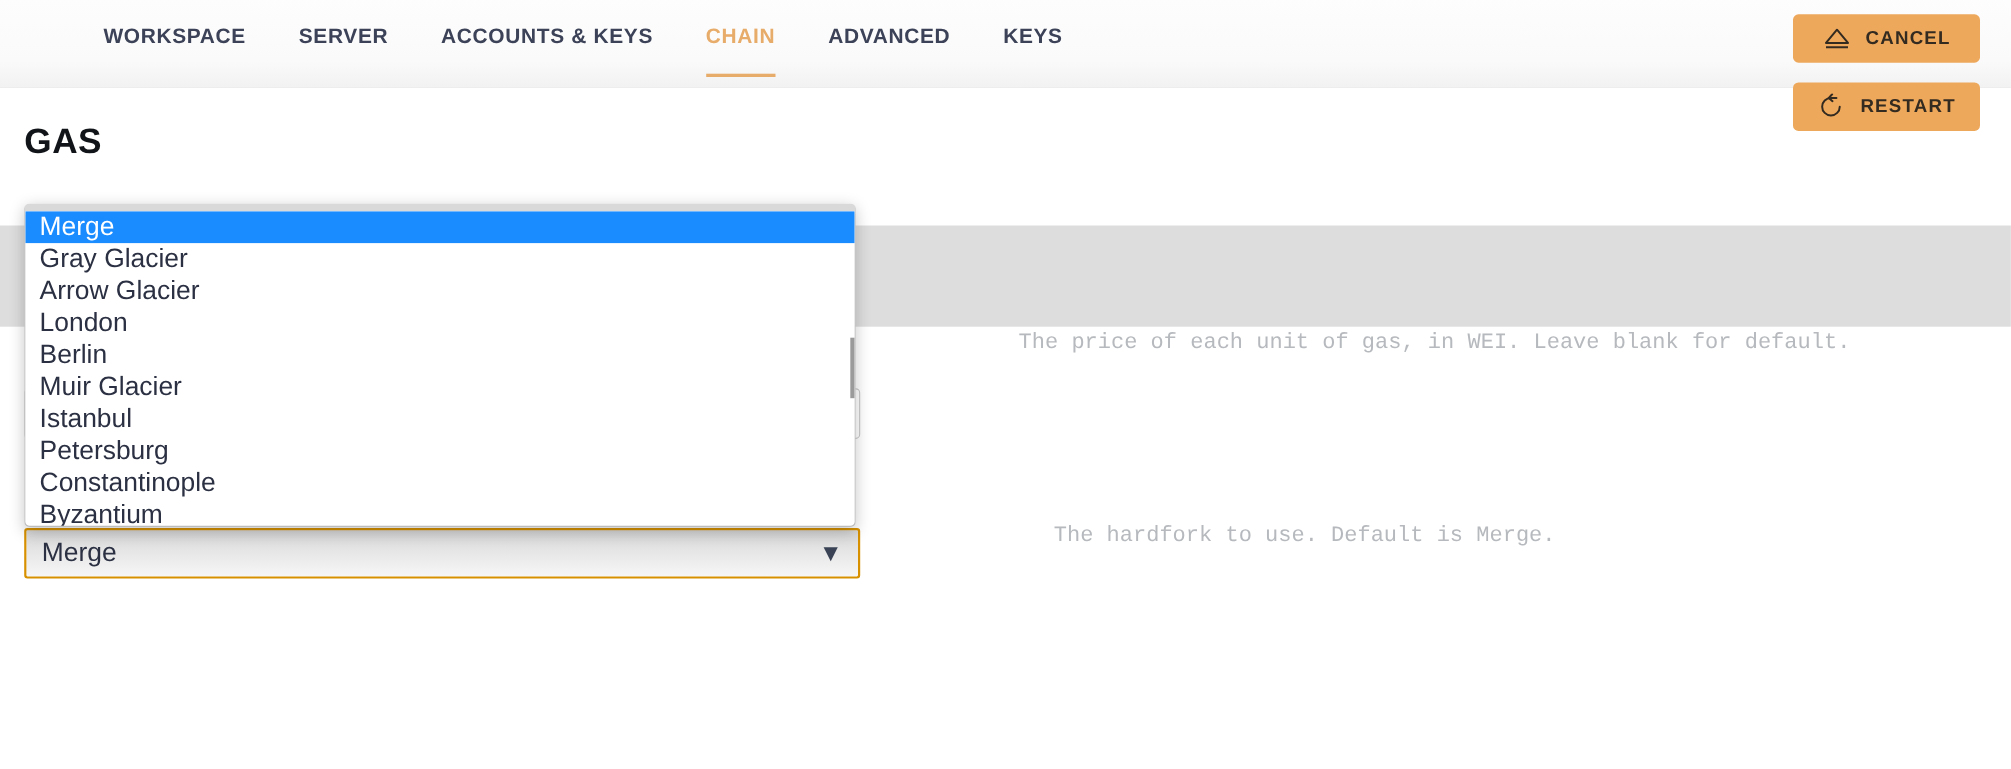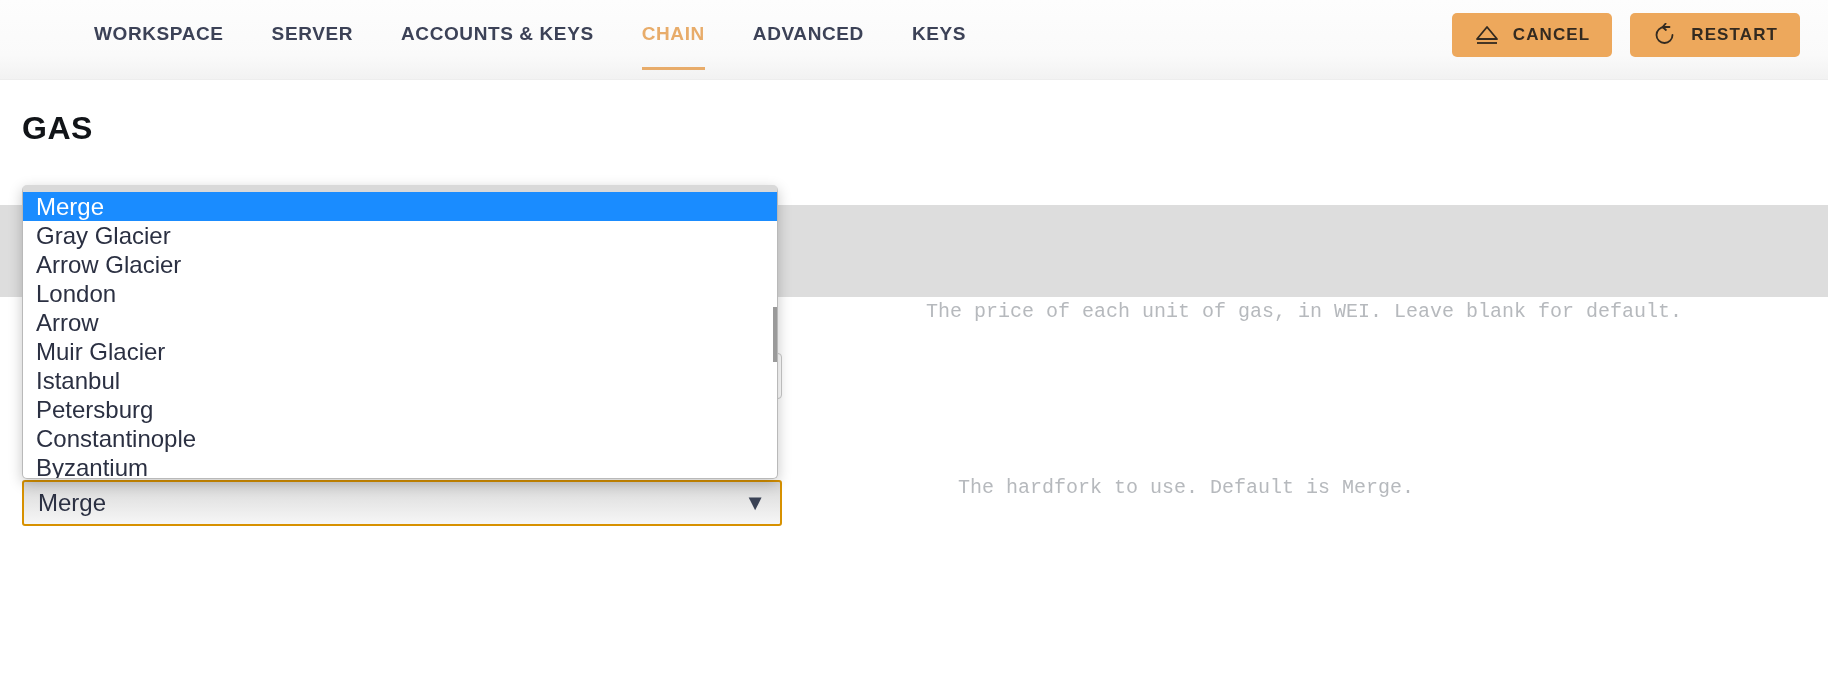--- a/index.html
+++ b/index.html
@@ -48,20 +48,21 @@
     bottom: 14px;
     height: 3px;
     background: #e8ac6a;
   }
 
   #topactions {
     position: absolute;
     right: 28px; top: 13px;
     display: flex;
     gap: 18px;
+    flex-direction: column;
   }
   .top-btn {
     height: 44px;
     min-width: 150px;
     background: #eda85c;
     border: none;
     border-radius: 5px;
     display: flex;
     align-items: center;
     justify-content: center;
@@ -274,21 +275,21 @@
     <span id="hardfork-select-value">Merge</span>
     <span id="hardfork-select-arrow">▼</span>
   </div>
 
   <div id="dropdown">
     <div id="dropdown-list">
       <div class="dd-option selected">Merge</div>
       <div class="dd-option">Gray Glacier</div>
       <div class="dd-option">Arrow Glacier</div>
       <div class="dd-option">London</div>
-      <div class="dd-option">Arrow</div>
+      <div class="dd-option">Berlin</div>
       <div class="dd-option">Muir Glacier</div>
       <div class="dd-option">Istanbul</div>
       <div class="dd-option">Petersburg</div>
       <div class="dd-option">Constantinople</div>
       <div class="dd-option">Byzantium</div>
       <div id="dd-scroll-thumb"></div>
     </div>
   </div>
 
 </div>

